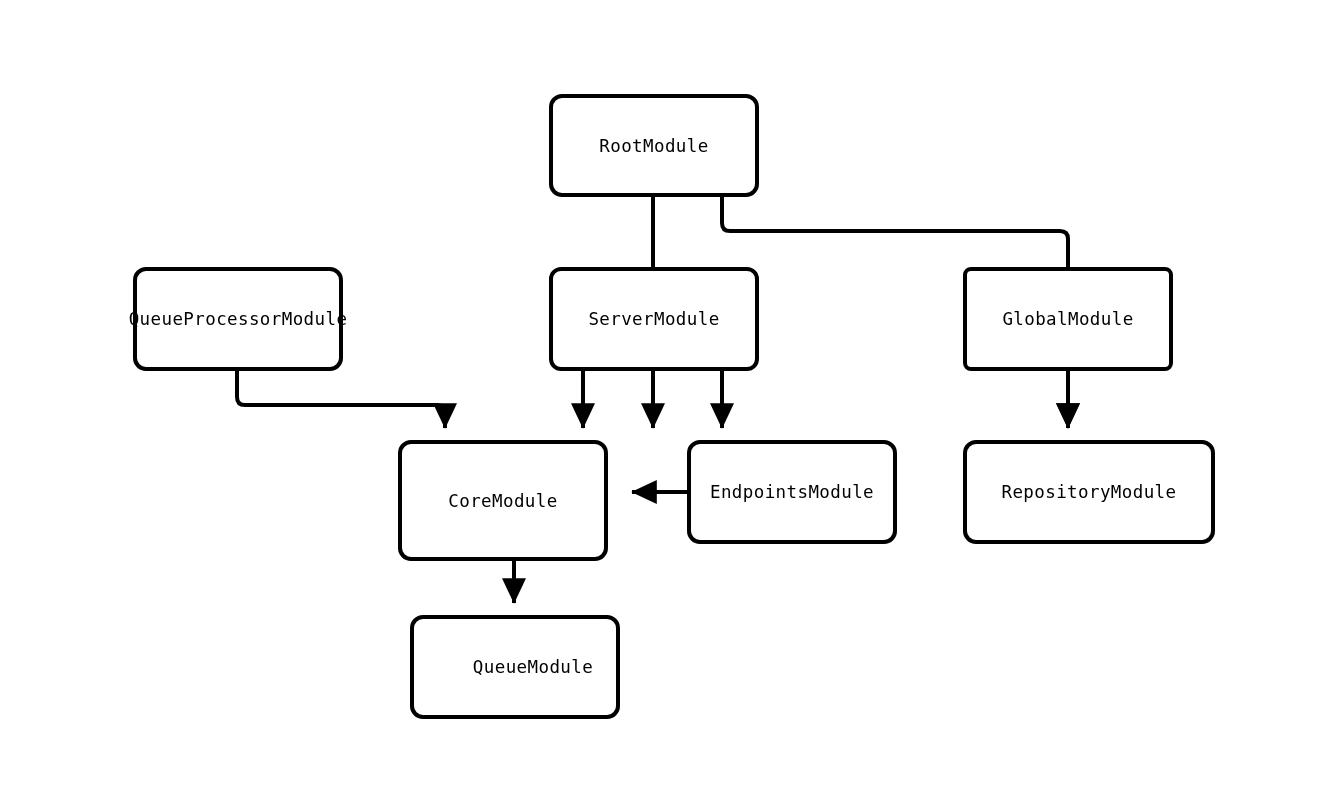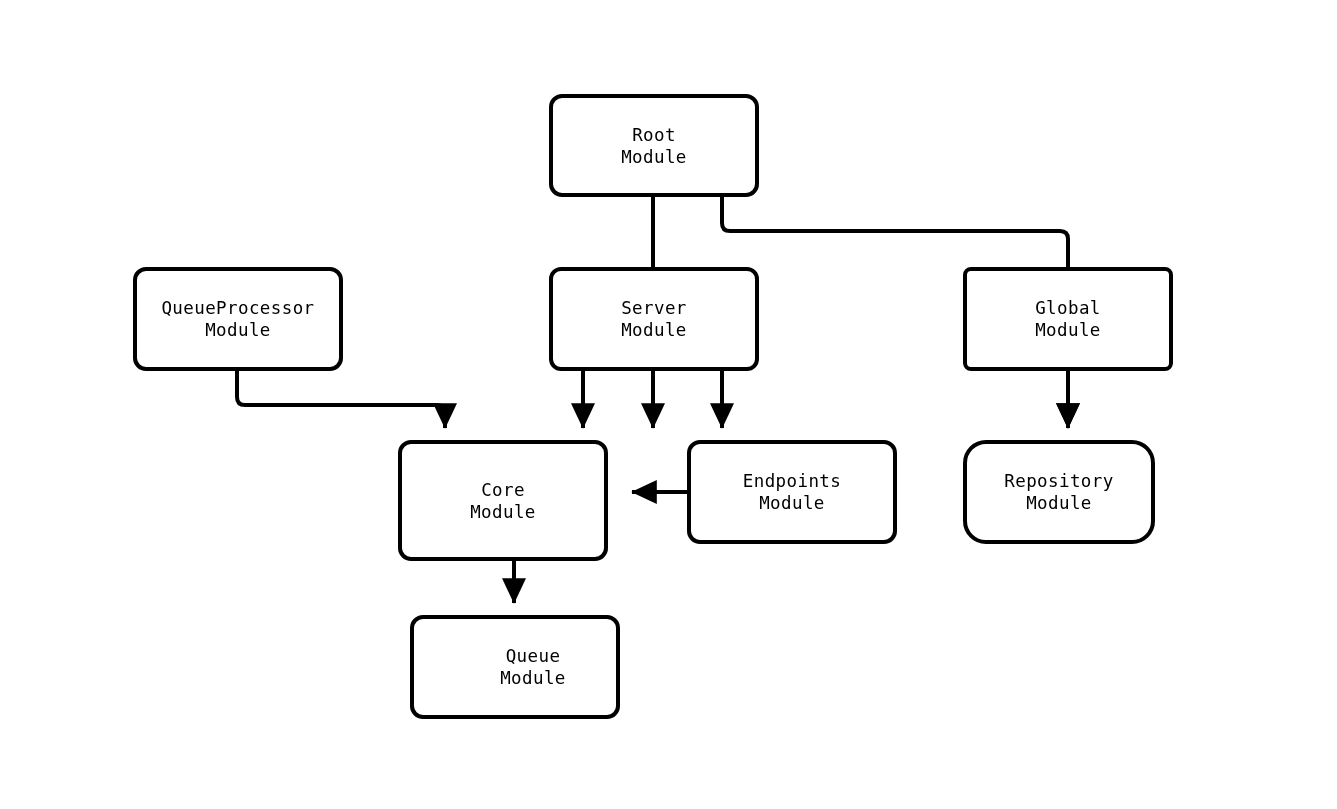--- a/index.html
+++ b/index.html
@@ -26,21 +26,20 @@
     height: 809px;
     pointer-events: none;
   }
   .node-box {
     position: absolute;
     box-sizing: border-box;
     background: #ffffff;
     border: 4px solid #000000;
     border-radius: 13px;
     display: flex;
-    flex-direction: column;
     align-items: center;
     justify-content: center;
     z-index: 2;
   }
   .node-label-line {
     font-family: "DejaVu Sans Mono", "Liberation Mono", monospace;
     font-size: 17.5px;
     line-height: 22px;
     color: #000000;
     letter-spacing: 0.4px;
@@ -94,21 +93,21 @@
   <div class="node-box" style="left: 398px; top: 440px; width: 210px; height: 121px; border-color: rgb(0, 0, 0); border-width: 4px; border-radius: 13px; background: rgb(255, 255, 255);">
     <span class="node-label-line">Core</span>
     <span class="node-label-line">Module</span>
   </div>
 
   <div class="node-box" style="left: 687px; top: 440px; width: 210px; height: 104px; border-color: rgb(0, 0, 0); border-width: 4px; border-radius: 13px; background: rgb(255, 255, 255);">
     <span class="node-label-line">Endpoints</span>
     <span class="node-label-line">Module</span>
   </div>
 
-  <div class="node-box" style="left: 963px; top: 440px; width: 192px; height: 104px; border-color: rgb(0, 0, 0); border-width: 4px; border-radius: 23px; background: rgb(255, 255, 255);">
+  <div class="node-box" style="left: 963px; top: 440px; width: 252px; height: 104px; border-color: rgb(0, 0, 0); border-width: 4px; border-radius: 13px; background: rgb(255, 255, 255);">
     <span class="node-label-line">Repository</span>
     <span class="node-label-line">Module</span>
   </div>
 
   <div class="node-box" style="left: 410px; top: 615px; width: 210px; height: 104px; border-color: rgb(0, 0, 0); border-width: 4px; border-radius: 13px; background: rgb(255, 255, 255); padding-left: 36px;">
     <span class="node-label-line">Queue</span>
     <span class="node-label-line">Module</span>
   </div>
 
 </div>

